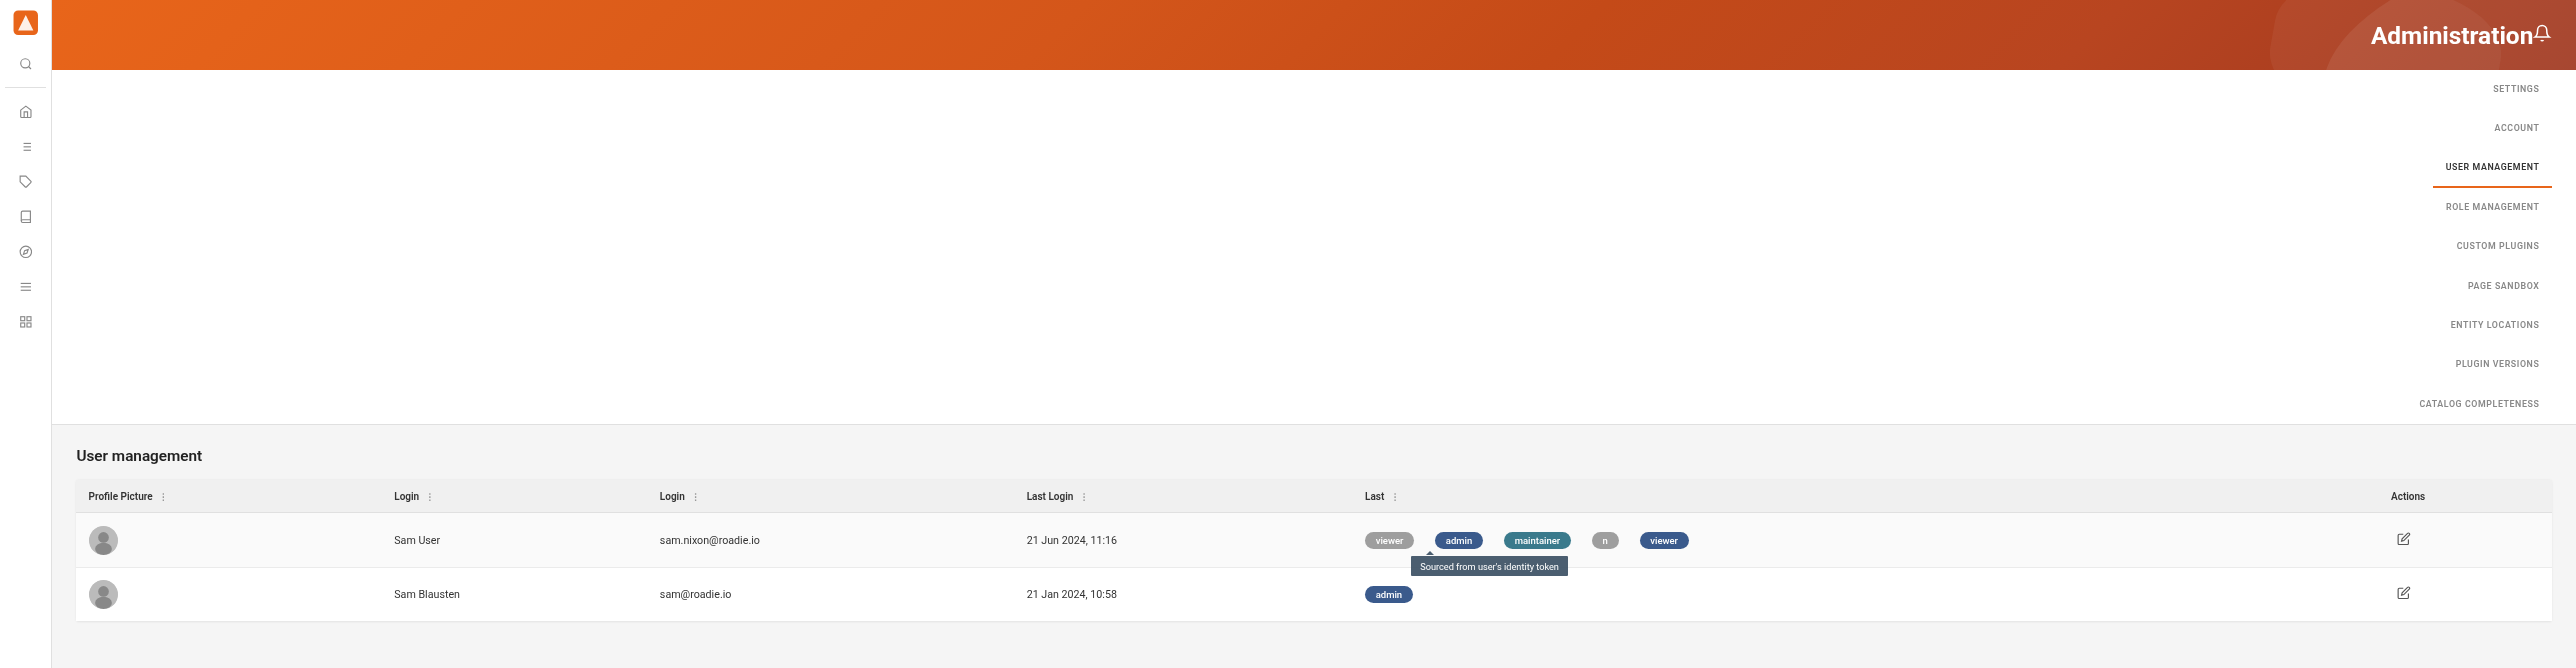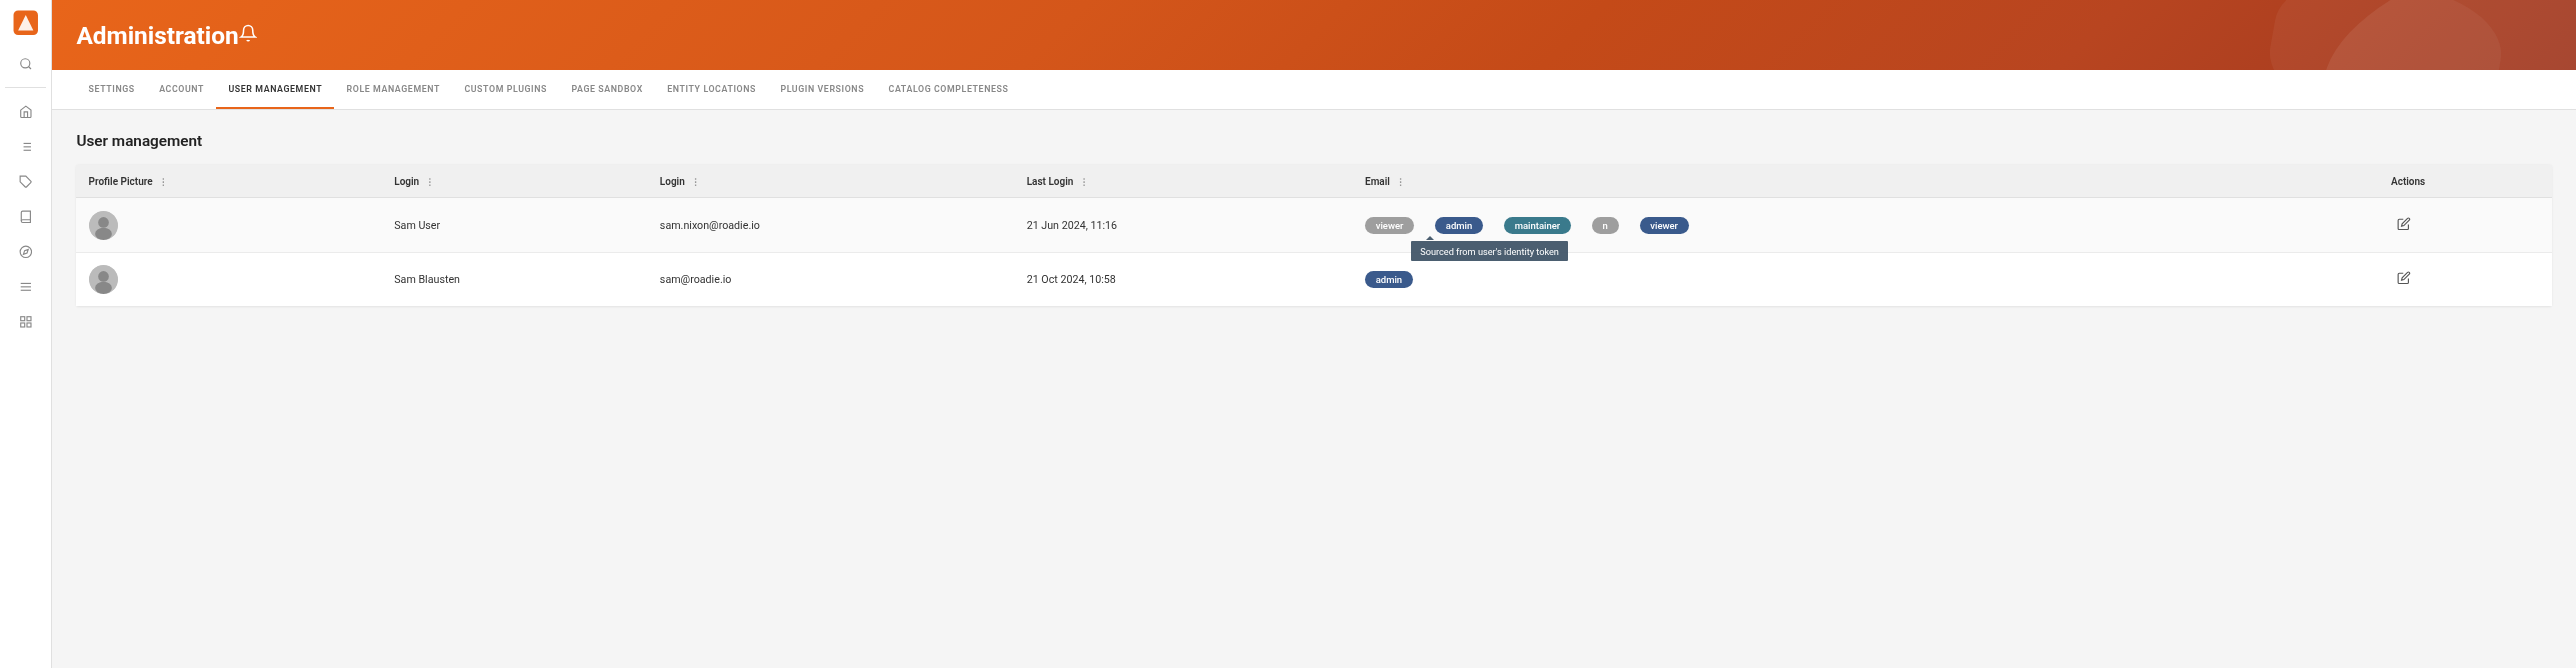--- a/index.html
+++ b/index.html
@@ -44,21 +44,21 @@
       overflow: hidden;
     }
 
     
     .header {
       background: linear-gradient(135deg, #e8651a 0%, #d4561a 40%, #c44a18 60%, #b84520 80%, #a03820 100%);
       padding: 0 24.4px;
       height: 70px;
       display: flex;
       align-items: center;
-      justify-content: flex-start;
+      justify-content: flex-end;
       flex-shrink: 0;
       position: relative;
       overflow: hidden;
     }
     .header::after {
       content: '';
       position: absolute;
       right: -46px;
       top: -30.5px;
       width: 305px;
@@ -94,20 +94,21 @@
     }
 
     
     .nav-tabs {
       background: #fff;
       border-bottom: 0.8px solid #e0e0e0;
       display: flex;
       align-items: flex-end;
       padding: 0 24.4px;
       flex-shrink: 0;
+      flex-direction: column;
     }
     .nav-tab {
       padding: 13.7px 12.2px;
       font-size: 8.8px;
       font-weight: 600;
       letter-spacing: 0.6px;
       color: #888;
       cursor: pointer;
       border-bottom: 2.3px solid transparent;
       text-transform: uppercase;
@@ -358,21 +359,21 @@
               </div>
             </th>
             <th>
               <div class="th-inner">
                 <span>Last Login</span>
                 <span class="col-handle">⋮</span>
               </div>
             </th>
             <th>
               <div class="th-inner">
-                <span>Email</span>
+                <span>Last</span>
                 <span class="col-handle">⋮</span>
               </div>
             </th>
             <th>
               <span>Actions</span>
             </th>
           </tr>
         </thead>
         <tbody>
 
@@ -414,21 +415,21 @@
               <div class="avatar">
                 <svg width="29" height="29" viewBox="0 0 38 38">
                   <circle cx="19" cy="19" r="19" fill="#bbb"></circle>
                   <circle cx="19" cy="15" r="7" fill="#888"></circle>
                   <ellipse cx="19" cy="30" rx="11" ry="8" fill="#888"></ellipse>
                 </svg>
               </div>
             </td>
             <td>Sam Blausten</td>
             <td>sam@roadie.io</td>
-            <td>21 Oct 2024, 10:58</td>
+            <td>21 Jan 2024, 10:58</td>
             <td>
               <div class="roles-cell">
                 <span class="badge badge-blue">admin</span>
               </div>
             </td>
             <td>
               <button class="action-btn">
                 <svg width="13.7" height="13.7" viewBox="0 0 24 24" fill="none" stroke="currentColor" stroke-width="2">
                     <path d="M11 4H4a2 2 0 0 0-2 2v14a2 2 0 0 0 2 2h14a2 2 0 0 0 2-2v-7"></path>
                     <path d="M18.5 2.5a2.121 2.121 0 0 1 3 3L12 15l-4 1 1-4 9.5-9.5z"></path>

